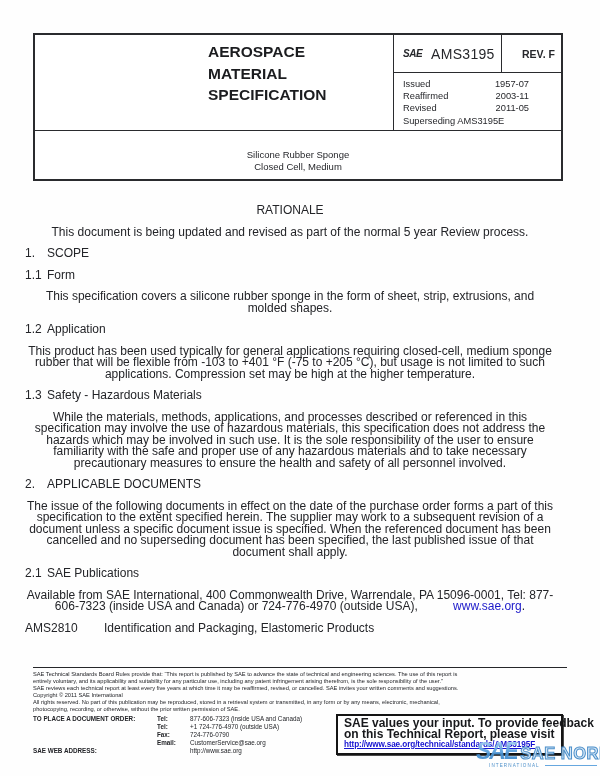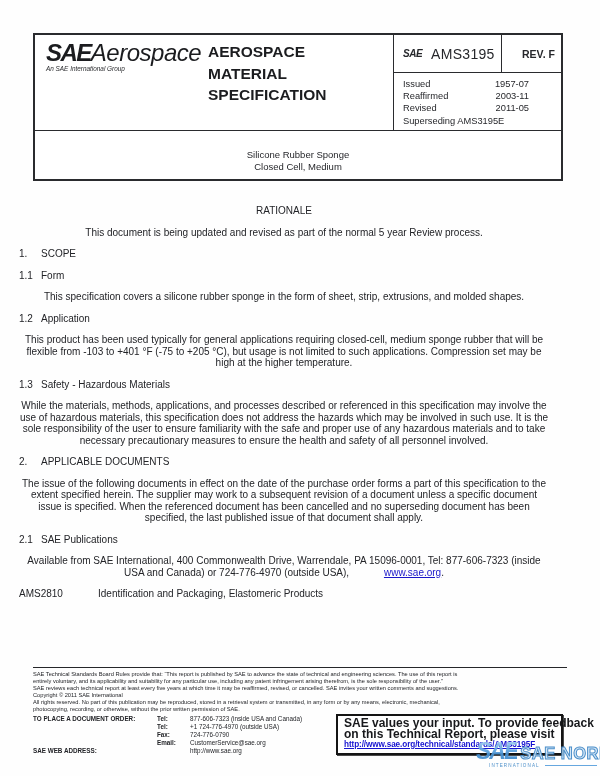--- a/index.html
+++ b/index.html
@@ -25,29 +25,29 @@
   .num-cell { flex:0 0 107px; display:flex; align-items:center; gap:9px; padding-left:9px; }
   .sae-mark { font-style:italic; font-weight:900; font-size:10px; letter-spacing:-0.5px; }
   .doc-num { font-weight:normal; font-size:14px; letter-spacing:0.3px; }
   .rev-cell { flex:1; border-left:1.5px solid #2a2b2e; display:flex; align-items:center; padding-left:20px; font-size:10.5px; font-weight:bold; }
   .dates { flex:1; display:flex; flex-direction:column; padding:5px 10px 3px 9px; font-size:9.3px; line-height:12px; }
   .date-row { display:flex; justify-content:space-between; width:126px; }
   .superseding { margin-top:auto; }
   .hdr-title { text-align:center; padding:5px 0 7px; font-size:9.5px; line-height:11.5px;margin-top:13px; }
 
   
-  .doc-body { position:absolute; left:19px; top:205px; width:530px; font-size:10px; line-height:11.5px; color:#232428; }
+  .doc-body { position:absolute; left:25px; top:205px; width:530px; font-size:12px; line-height:11.5px; color:#232428; }
   .doc-body p { margin:0 0 10px 0;text-align:center; }
   .just { text-align:justify; }
   .center-h { text-align:center; margin:0 0 10px 0; }
   .sec-h { display:flex; margin:0 0 10px 0; }
   .sec-num { flex:0 0 22px; }
   .doc-ref { display:flex; }
   .ref-code { flex:0 0 79px; }
-  a.link { color:#1a17c9; text-decoration:underline; cursor:pointer;margin-left:32px; }
+  a.link { color:#1a17c9; cursor:pointer;margin-left:32px; }
 
   
   .footer { position:absolute; left:33px; top:667px; width:534px; border-top:1.5px solid #26272a; padding-top:2.5px; color:#232428; }
   .legal div { font-size:5.7px; line-height:7.1px; white-space:nowrap; overflow:hidden; }
   .order-grid { display:grid; grid-template-columns:124px 33px 1fr; width:320px; font-size:6.3px; line-height:8px; margin-top:1.5px; }
   .og-label { font-weight:bold; }
   .og-type { font-weight:bold; }
 
   
   .feedback-box { position:absolute; left:336px; top:714px; width:227px; background:#fff;
@@ -71,26 +71,20 @@
   .wm-line { width:52px; height:0; border-top:1px solid #5aa0dd; margin-left:5px; }
 </style>
 </head>
 <body>
 
 <div class="page">
 
   <div class="header-box">
     <div class="hdr-top">
       <div class="hdr-left">
-        <div class="logo">
-          <div class="logo-line">
-            <span class="logo-sae">SAE</span><span class="logo-aero">Aerospace</span>
-          </div>
-          <div class="logo-sub">An SAE International Group</div>
-        </div>
         <div class="doc-type">
           <div>AEROSPACE</div>
           <div>MATERIAL</div>
           <div>SPECIFICATION</div>
         </div>
       </div>
       <div class="hdr-right">
         <div class="num-row">
           <div class="num-cell">
             <span class="sae-mark">SAE</span>

